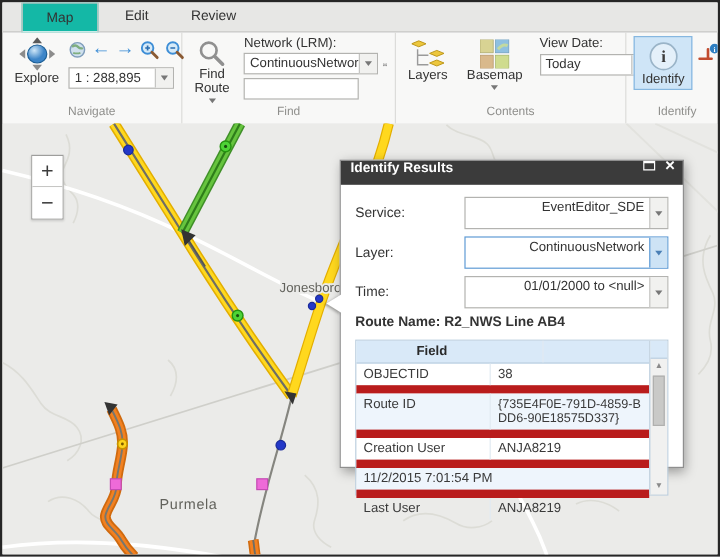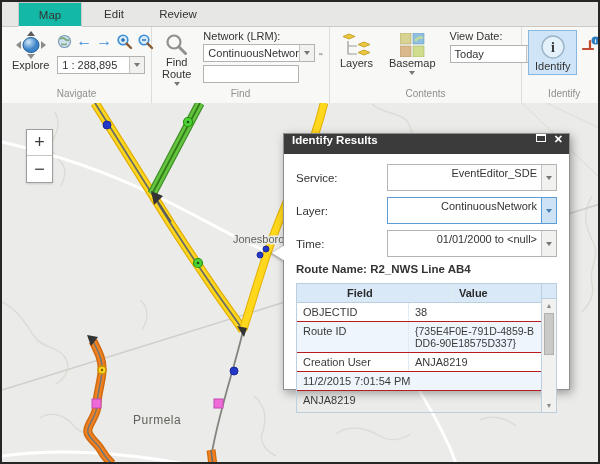--- a/index.html
+++ b/index.html
@@ -47,21 +47,21 @@
   .popup-body { padding:10px 12px 0 12px; }
   .frow { display:flex; align-items:center; margin-bottom:6px;gap:23px; }
   .frow .flabel { width:68px; font-size:11.5px; color:#333; }
   .frow .combo { flex:1; height:27px;text-align:right; }
   .combo.hl { border:1px solid #5f9bd5; }
   .combo.hl .arrow { background:#cde3f5; border-left:1px solid #5f9bd5; }
   .combo.hl .arrow .tri { border-top-color:#4a7fb5; }
   .routename { font-size:11.5px; color:#333; margin:2px 0 8px 0;font-weight:bold; }
   .tbl { display:flex; border:1px solid #bccfdf; height:130px; }
   .tbl-main { flex:1; display:flex; flex-direction:column; font-size:11px; color:#3a3a3a; }
-  .trow { display:flex; border-bottom:1px solid #b91c1c; }
+  .trow { display:flex; border-bottom:7px solid #b91c1c; }
   .trow:last-child { border-bottom:none; }
   .trow .c1 { width:112px; padding:3px 6px; border-right:1px solid #e2eaf2; }
   .trow .c2 { flex:1; padding:3px 6px; word-break:break-all; }
   .trow.head { background:#d9e9f8; font-weight:bold; color:#2a2a2a; border-bottom:1px solid #bccfdf;padding-left:44px; }
   .trow.alt { background:#eef5fc; }
   .tbl-scroll { width:15px; border-left:1px solid #bccfdf; display:flex; flex-direction:column; background:#f1f1f0; }
   .tbl-scroll .stub { height:15px; background:#d9e9f8; border-bottom:1px solid #bccfdf; }
   .sarrow { height:13px; display:flex; align-items:center; justify-content:center; font-size:7px; color:#8a8a8a; }
   .sthumb { margin:1px 2px; height:42px; background:#c9c9c7; border:1px solid #b0b0ae; }
   .sflex { flex:1; }
@@ -354,38 +354,38 @@
       </div>
       <div class="routename">
         <span>Route Name:</span>
         <span>R2_NWS Line AB4</span>
       </div>
 
       <div class="tbl">
         <div class="tbl-main">
           <div class="trow head">
             <div class="c1">Field</div>
-            <div class="c2">Value</div>
           </div>
           <div class="trow">
             <div class="c1">OBJECTID</div>
             <div class="c2">38</div>
           </div>
           <div class="trow alt">
             <div class="c1">Route ID</div>
             <div class="c2" style="font-size:10.5px;">{735E4F0E-791D-4859-BDD6-90E18575D337}</div>
           </div>
           <div class="trow">
             <div class="c1">Creation User</div>
             <div class="c2">ANJA8219</div>
           </div>
           <div class="trow alt">
             <div class="c2">11/2/2015 7:01:54 PM</div>
           </div>
           <div class="trow">
+            <div class="c1">Last User</div>
             <div class="c2">ANJA8219</div>
           </div>
         </div>
         <div class="tbl-scroll">
           <div class="stub"></div>
           <div class="sarrow">▲</div>
           <div class="sthumb"></div>
           <div class="sflex"></div>
           <div class="sarrow">▼</div>
         </div>

